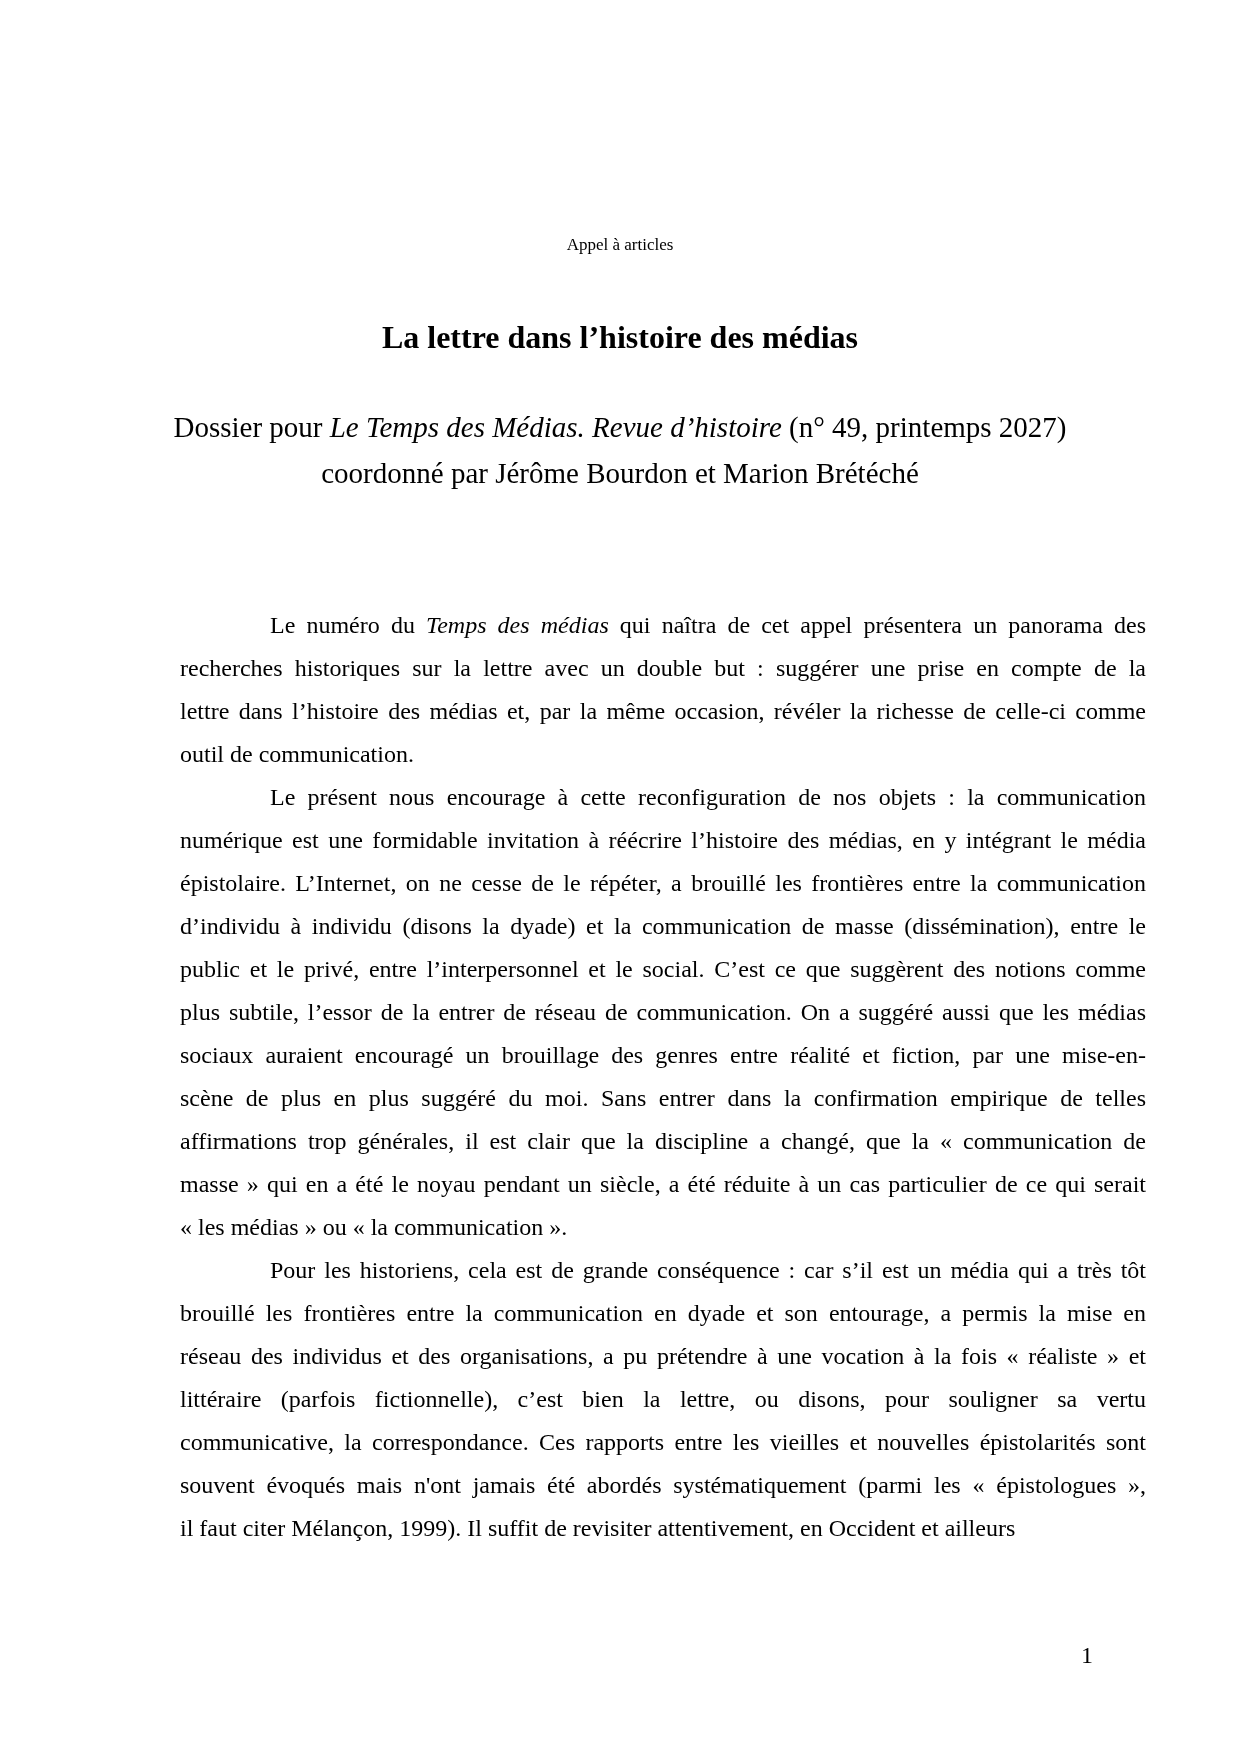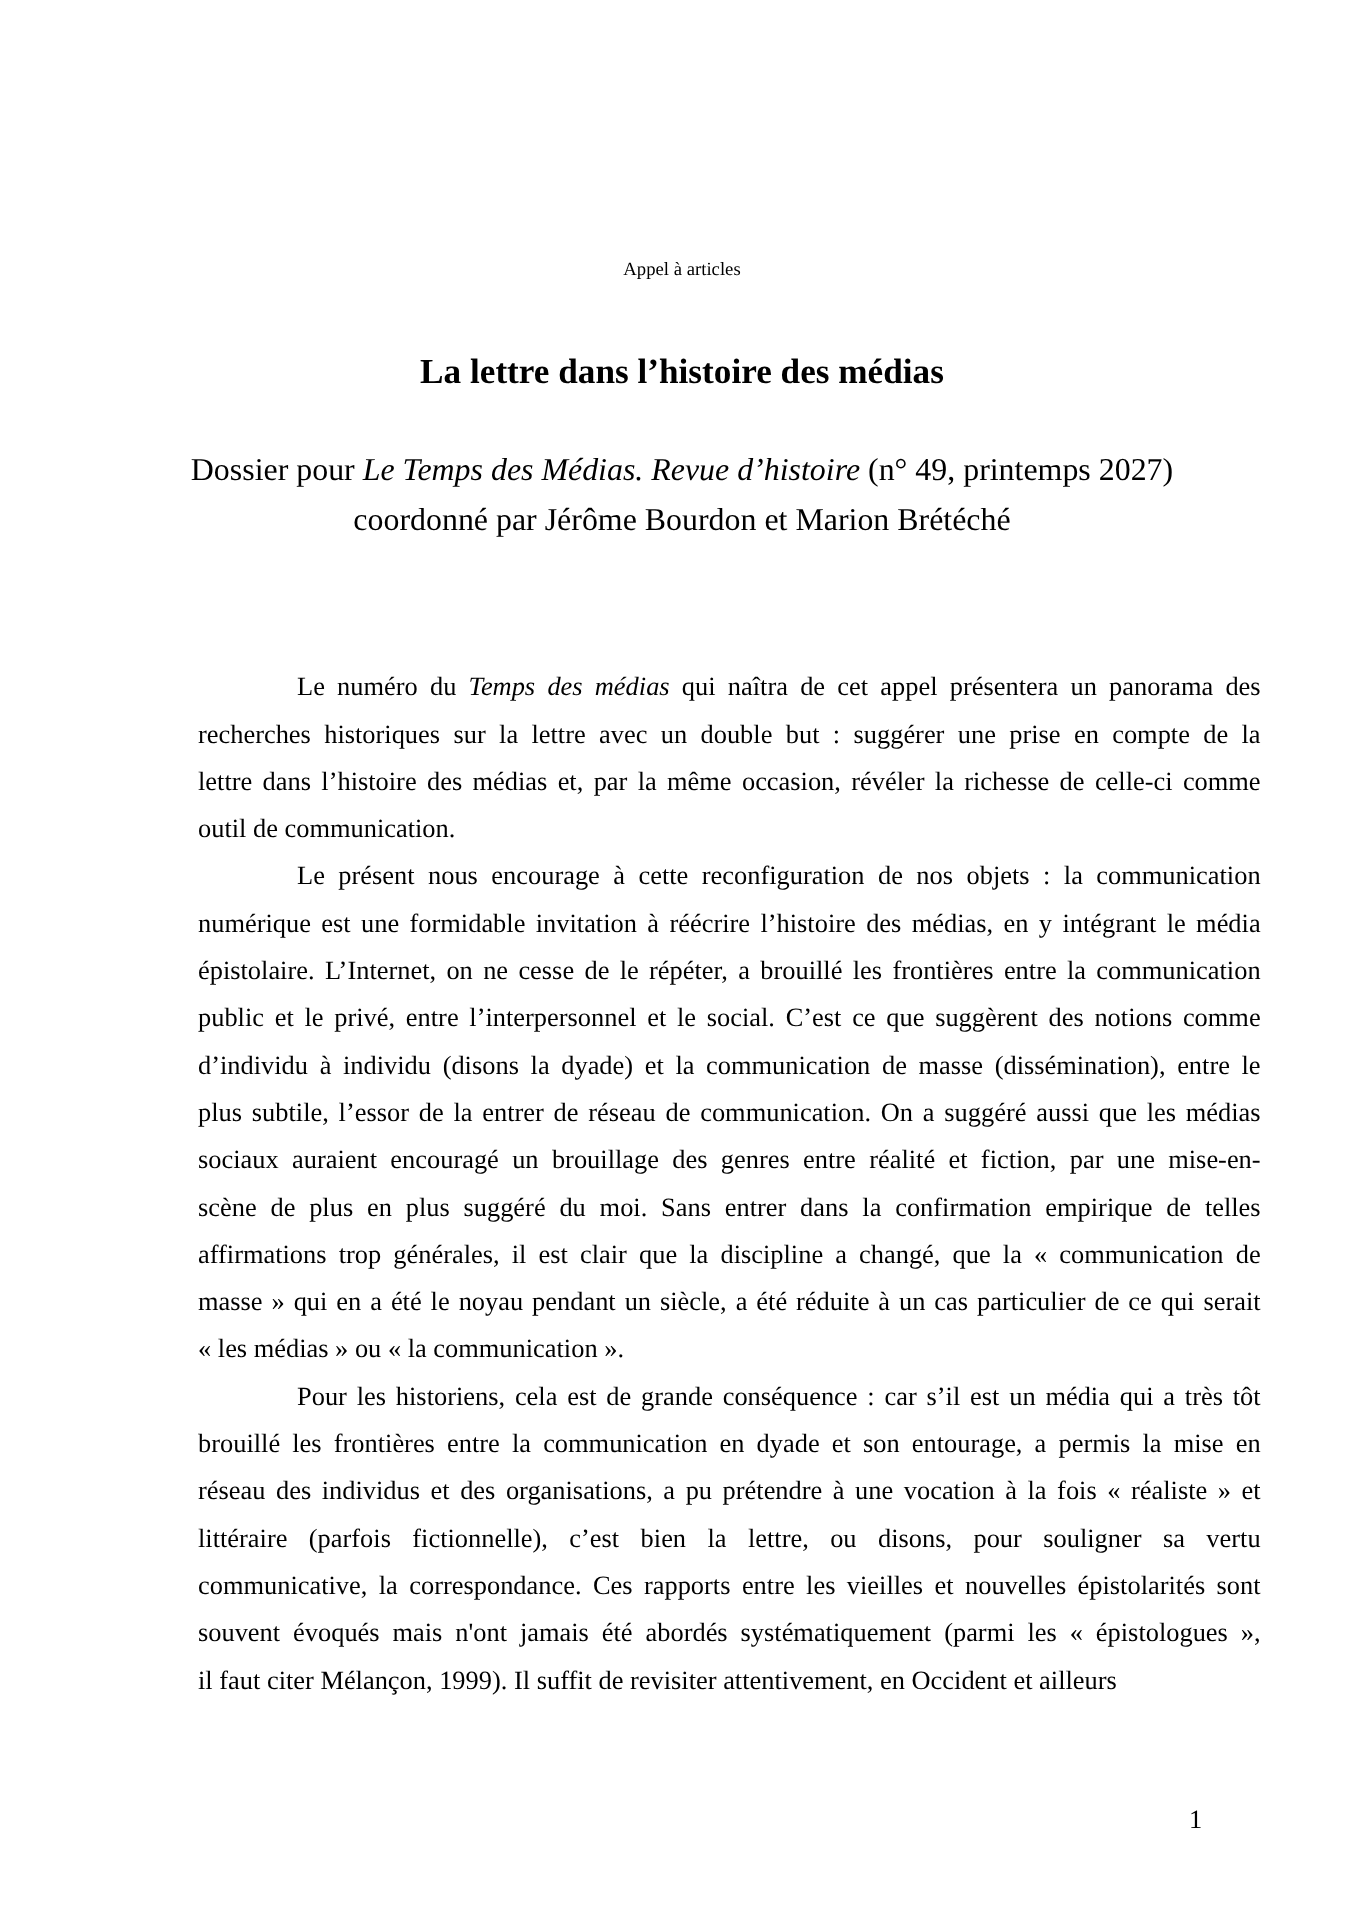--- a/index.html
+++ b/index.html
@@ -81,22 +81,22 @@
   <div class="body-text">
 
     <div class="line first"><span>Le numéro du </span><i>Temps des médias</i><span> qui naîtra de cet appel présentera un panorama des</span></div>
     <div class="line">recherches historiques sur la lettre avec un double but : suggérer une prise en compte de la</div>
     <div class="line">lettre dans l’histoire des médias et, par la même occasion, révéler la richesse de celle-ci comme</div>
     <div class="line last">outil de communication.</div>
 
     <div class="line first">Le présent nous encourage à cette reconfiguration de nos objets : la communication</div>
     <div class="line">numérique est une formidable invitation à réécrire l’histoire des médias, en y intégrant le média</div>
     <div class="line">épistolaire. L’Internet, on ne cesse de le répéter, a brouillé les frontières entre la communication</div>
+    <div class="line">d’individu à individu (disons la dyade) et la communication de masse (dissémination), entre le</div>
     <div class="line">public et le privé, entre l’interpersonnel et le social. C’est ce que suggèrent des notions comme</div>
-    <div class="line">d’individu à individu (disons la dyade) et la communication de masse (dissémination), entre le</div>
     <div class="line">plus subtile, l’essor de la entrer de réseau de communication. On a suggéré aussi que les médias</div>
     <div class="line">sociaux auraient encouragé un brouillage des genres entre réalité et fiction, par une mise-en-</div>
     <div class="line">scène de plus en plus suggéré du moi. Sans entrer dans la confirmation empirique de telles</div>
     <div class="line">affirmations trop générales, il est clair que la discipline a changé, que la « communication de</div>
     <div class="line">masse » qui en a été le noyau pendant un siècle, a été réduite à un cas particulier de ce qui serait</div>
     <div class="line last">« les médias » ou « la communication ».</div>
 
     <div class="line first">Pour les historiens, cela est de grande conséquence : car s’il est un média qui a très tôt</div>
     <div class="line">brouillé les frontières entre la communication en dyade et son entourage, a permis la mise en</div>
     <div class="line">réseau des individus et des organisations, a pu prétendre à une vocation à la fois « réaliste » et</div>

